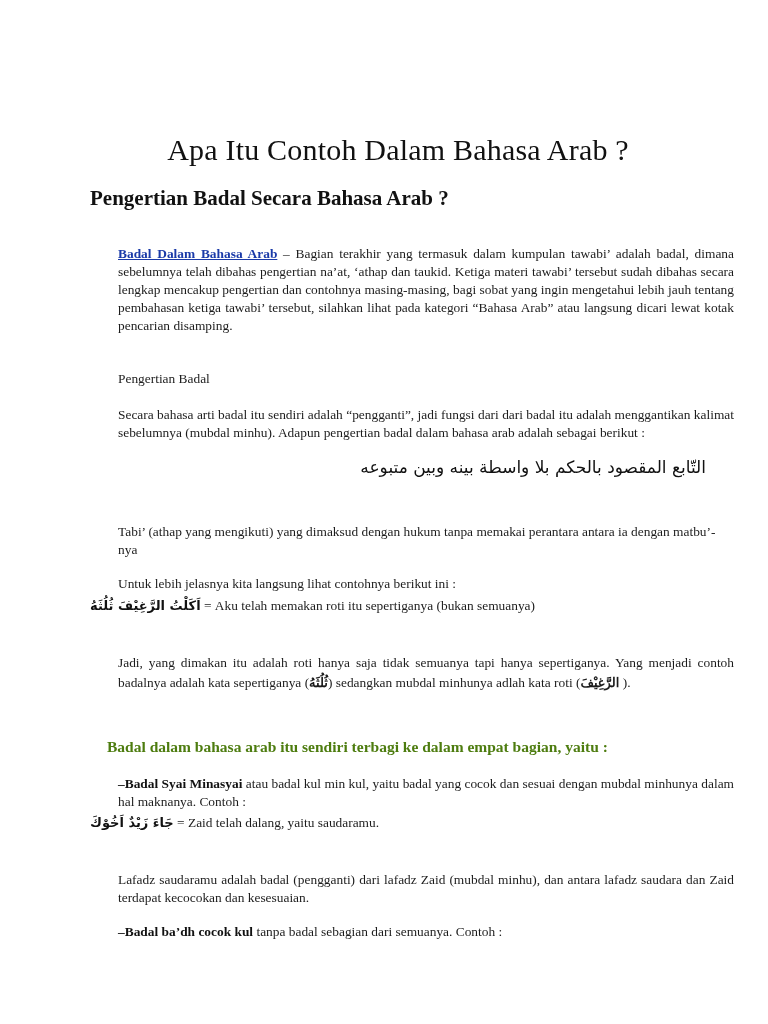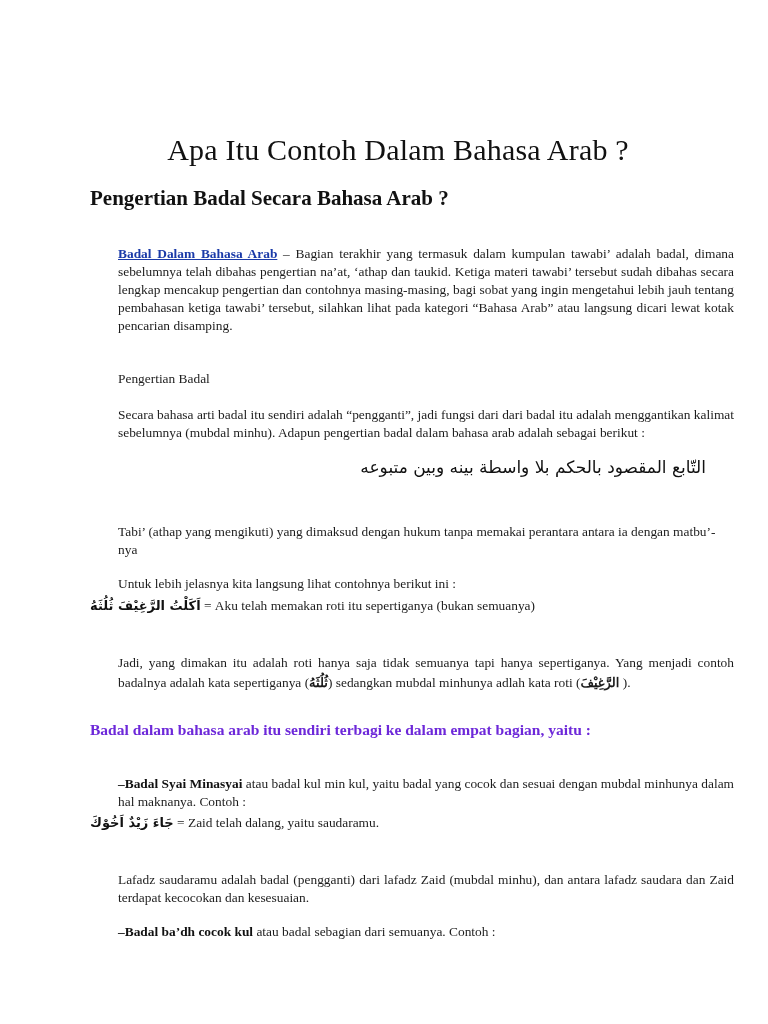--- a/index.html
+++ b/index.html
@@ -87,22 +87,22 @@
       font-family: Liberation Sans, sans-serif;
       font-size: 13px;
       font-weight: bold;
     }
     .section-heading {
       position: absolute;
       left: 0;
       top: 721px;
       font-size: 15.5px;
       font-weight: bold;
-      margin: 0;
-      color: #6d28d9;
+      margin: 17px;
+      color: #4d7c0f;
     }
     b { color: #111; }
   </style>
 </head>
 <body>
 
 <div class="page">
 
   <h1 class="title">Apa Itu Contoh Dalam Bahasa Arab ?</h1>
 
@@ -125,15 +125,15 @@
   <p class="para" style="top:637px; line-height:20px;"><span>Jadi, yang dimakan itu adalah roti hanya saja tidak semuanya tapi hanya sepertiganya. Yang menjadi contoh badalnya adalah kata sepertiganya (</span><span class="inline-arabic">ثُلُثَهُ</span><span>) sedangkan mubdal minhunya adlah kata roti (</span><span class="inline-arabic">الرَّغِيْفَ</span><span> ).</span></p>
 
   <h3 class="section-heading">Badal dalam bahasa arab itu sendiri terbagi ke dalam empat bagian, yaitu :</h3>
 
   <p class="para" style="top:759px;"><b>–Badal Syai Minasyai</b><span> atau badal kul min kul, yaitu badal yang cocok dan sesuai dengan mubdal minhunya dalam hal maknanya. Contoh :</span></p>
 
   <div class="ex-line" style="top:812px;"><span class="ex-arabic">جَاءَ زَيْدٌ اَخُوْكَ</span><span> = Zaid telah dalang, yaitu saudaramu.</span></div>
 
   <p class="para" style="top:855px;">Lafadz saudaramu adalah badal (pengganti) dari lafadz Zaid (mubdal minhu), dan antara lafadz saudara dan Zaid terdapat kecocokan dan kesesuaian.</p>
 
-  <p class="para left" style="top:907px;"><b>–Badal ba’dh cocok kul</b><span> atau badal sebagian dari semuanya. Contoh :</span></p>
+  <p class="para left" style="top:907px;"><b>–Badal ba’dh cocok kul</b><span> tanpa badal sebagian dari semuanya. Contoh :</span></p>
 
 </div>
 
 </body></html>

